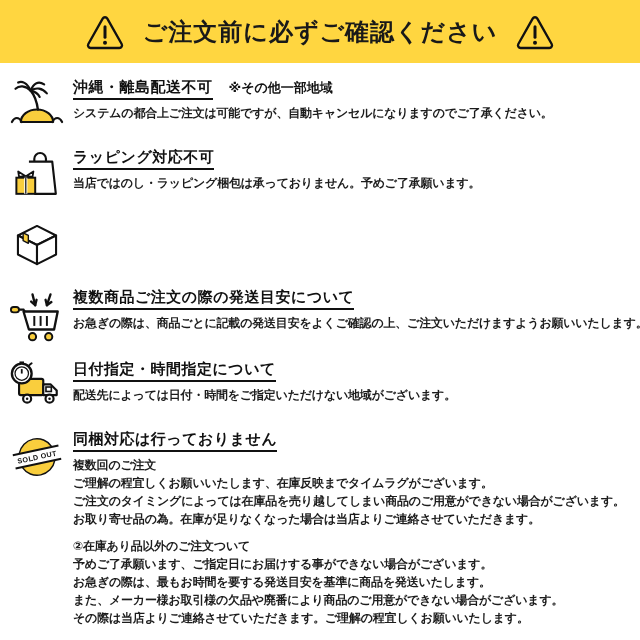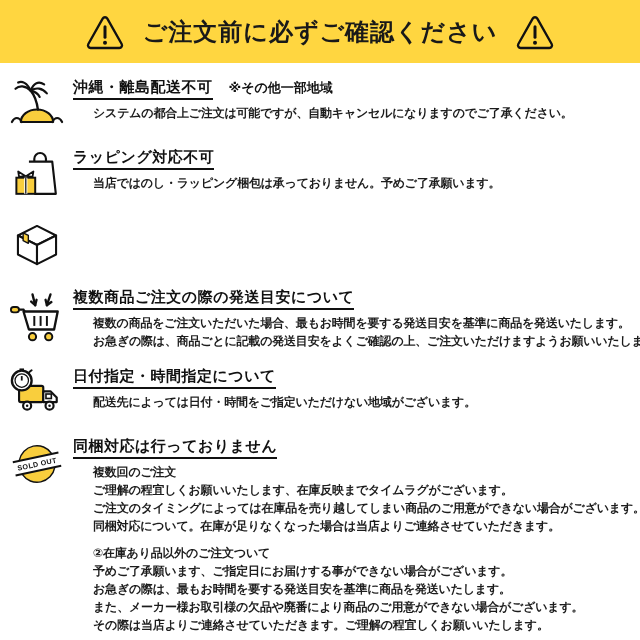--- a/index.html
+++ b/index.html
@@ -56,21 +56,20 @@
     margin-left:16px;
   }
   .sec-note:empty { display:none; }
   .line {
     font-size:12px;
     font-weight:700;
     color:#1c1c1c;
     line-height:18px;
     letter-spacing:-0.2px;
     white-space:nowrap;
-    margin-left:20px;
   }
   .line:empty { height:9px; }
   .badge-text {
     font-size:8px;
     font-weight:800;
     letter-spacing:0.4px;
   }
 </style>
 </head>
 <body>
@@ -162,21 +161,20 @@
         <line x1="35" y1="30" x2="35" y2="41" stroke="#111" stroke-width="2.2"></line>
         <line x1="42" y1="30" x2="42" y2="41" stroke="#111" stroke-width="2.2"></line>
         <circle cx="26" cy="53" r="4" fill="#F9CE3D" stroke="#111" stroke-width="2.2"></circle>
         <circle cx="44" cy="53" r="4" fill="#F9CE3D" stroke="#111" stroke-width="2.2"></circle>
       </svg>
     </div>
     <div class="content">
       <div class="title-row">
         <span class="sec-title">複数商品ご注文の際の発送目安について</span>
       </div>
-      <p class="line">複数の商品をご注文いただいた場合、最もお時間を要する発送目安を基準に商品を発送いたします。</p>
       <p class="line">お急ぎの際は、商品ごとに記載の発送目安をよくご確認の上、ご注文いただけますようお願いいたします。</p>
     </div>
   </section>
 
   <section class="row">
     <div class="icon-cell">
       <svg width="58" height="52" viewBox="0 0 64 58">
         <rect x="12" y="20" width="27" height="18" rx="2" fill="#F9CE3D" stroke="#111" stroke-width="2.4"></rect>
         <path d="M39,26 h8 l7,7 v5 h-15 Z" fill="#fff" stroke="#111" stroke-width="2.4" stroke-linejoin="round"></path>
         <rect x="42" y="29" width="6" height="5" fill="#fff" stroke="#111" stroke-width="1.8"></rect>
@@ -213,21 +211,21 @@
         </g>
       </svg>
     </div>
     <div class="content">
       <div class="title-row">
         <span class="sec-title">同梱対応は行っておりません</span>
       </div>
       <p class="line">複数回のご注文</p>
       <p class="line">ご理解の程宜しくお願いいたします、在庫反映までタイムラグがございます。</p>
       <p class="line">ご注文のタイミングによっては在庫品を売り越してしまい商品のご用意ができない場合がございます。</p>
-      <p class="line">同梱対応について。在庫が足りなくなった場合は当店よりご連絡させていただきます。</p>
+      <p class="line">お取り寄せ品の為。在庫が足りなくなった場合は当店よりご連絡させていただきます。</p>
       <p class="line"></p>
       <p class="line">②在庫あり品以外のご注文ついて</p>
       <p class="line">予めご了承願います、ご指定日にお届けする事ができない場合がございます。</p>
       <p class="line">お急ぎの際は、最もお時間を要する発送目安を基準に商品を発送いたします。</p>
       <p class="line">また、メーカー様お取引様の欠品や廃番により商品のご用意ができない場合がございます。</p>
       <p class="line">その際は当店よりご連絡させていただきます。ご理解の程宜しくお願いいたします。</p>
     </div>
   </section>
 
 </main>

